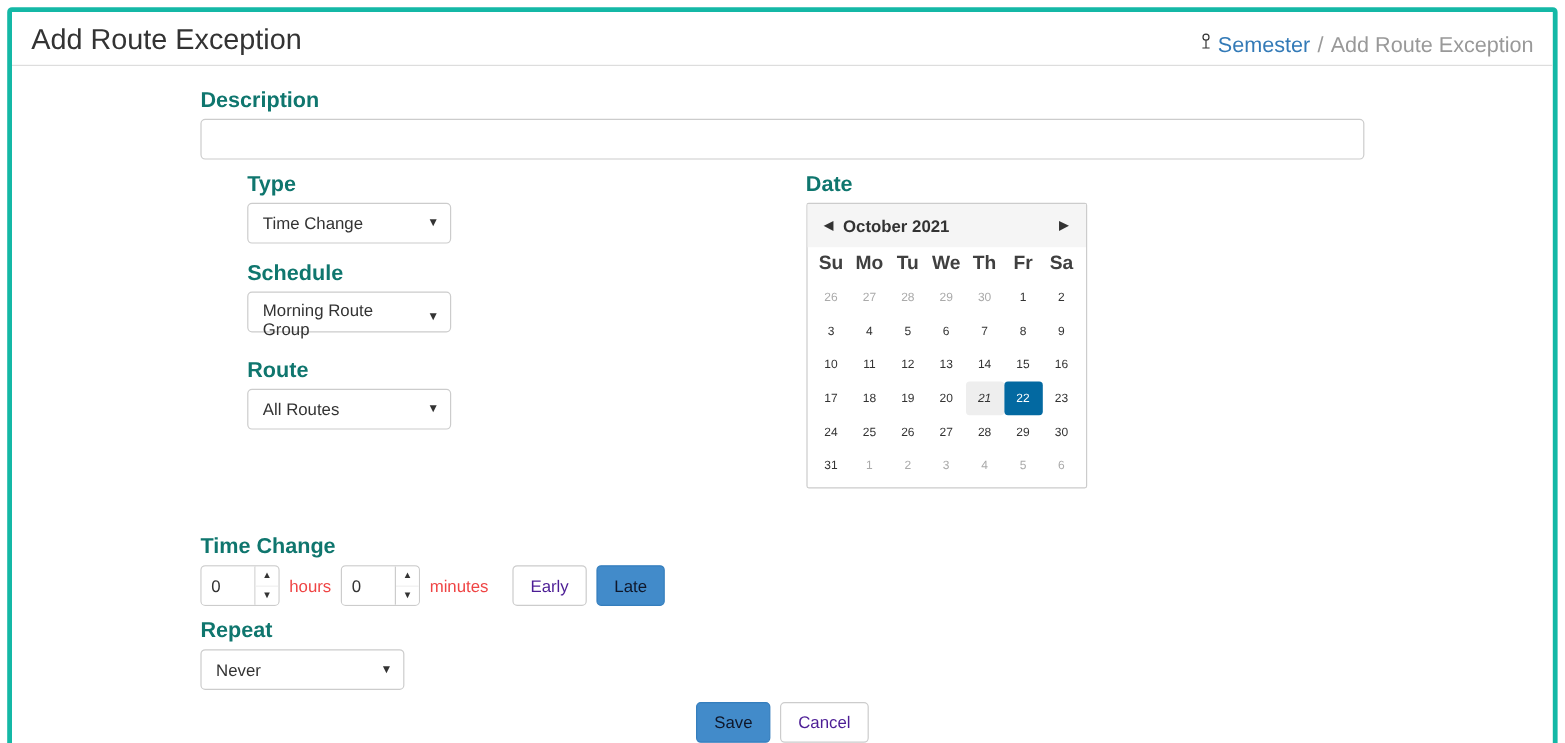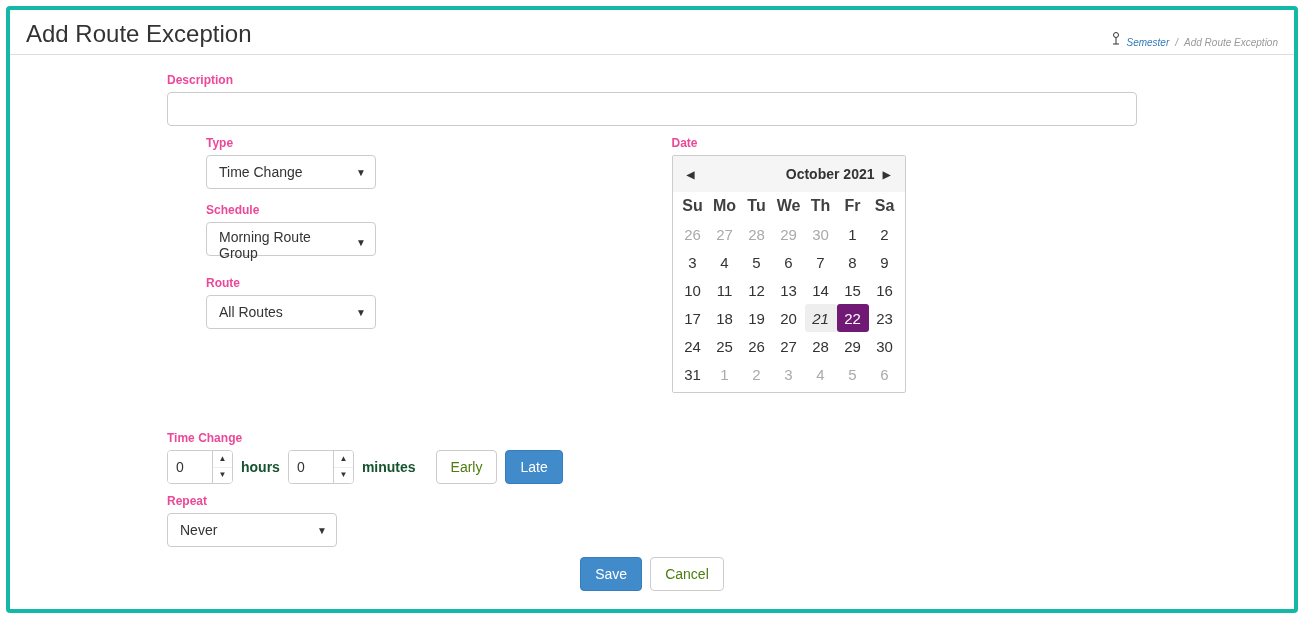--- a/index.html
+++ b/index.html
@@ -24,42 +24,41 @@
       align-items: flex-end;
       padding: 10px 16px 6px 16px;
       border-bottom: 1px solid #ddd;
     }
     .header h1 {
       font-size: 24px;
       font-weight: 500;
       color: #333;
     }
     .breadcrumb {
-      font-size: 10px;
+      font-size: 18px;
       color: #999;
       display: flex;
-      align-items: flex-end;
+      align-items: flex-start;
       gap: 6px;
-      font-style: italic;
     }
     .breadcrumb .link { color: #337ab7; cursor: pointer; }
     .breadcrumb .icon {
       color: #555; font-size: 13px; margin-right: -2px;
     }
     .content {
       padding: 18px 0 18px 0;
       max-width: 970px;
       margin: 0 auto;
     }
     .form-group { margin-bottom: 10px; }
     .form-group > label {
       display: block;
       font-weight: 700;
-      font-size: 12px;
-      color: #ec4899;
+      font-size: 18px;
+      color: #0f766e;
       margin-bottom: 5px;
     }
     .text-input {
       width: 100%;
       height: 34px;
       padding: 6px 12px;
       font-size: 14px;
       color: #555;
       background: #fff;
       border: 1px solid #ccc;
@@ -114,36 +113,36 @@
     .cal-nav {
       width: 24px;
       height: 24px;
       display: inline-flex;
       align-items: center;
       justify-content: center;
       cursor: pointer;
       font-size: 10px;
       color: #333;
     }
-    .cal-title { flex: 1; text-align: right; }
+    .cal-title { flex: 1; text-align: left; }
     .cal-row { display: flex; padding: 0 4px; }
     .cal-cell, .cal-head {
       width: 32px;
       height: 28px;
       display: inline-flex;
       align-items: center;
       justify-content: center;
-      font-size: 15px;
+      font-size: 10px;
       margin: 0;
     }
     .cal-head { font-weight: 700; color: #404040; font-size: 16px; }
     .cal-cell { cursor: pointer; border-radius: 3px; }
     .cal-cell.muted { color: #aaa; }
     .cal-cell.today { background: #eee; font-style: italic; }
-    .cal-cell.selected { background: #701a75; color: #fff; }
+    .cal-cell.selected { background: #0369a1; color: #fff; }
     
     .time-row {
       display: flex;
       align-items: center;
       gap: 8px;
     }
     .spinner {
       display: flex;
       align-items: stretch;
       border: 1px solid #ccc;
@@ -170,35 +169,35 @@
       flex: 1;
       border: none;
       background: #fff;
       cursor: pointer;
       font-size: 8px;
       line-height: 1;
       padding: 0;
       color: #333;
     }
     .spinner .arrows button:first-child { border-bottom: 1px solid #eee; }
-    .unit-label { font-size: 14px; color: #14532d; font-weight: bold; }
+    .unit-label { font-size: 14px; color: #ef4444; }
     .btn {
       height: 34px;
       padding: 0 14px;
       font-size: 14px;
       border-radius: 4px;
       border: 1px solid #ccc;
       background: #fff;
-      color: #4d7c0f;
+      color: #4c1d95;
       cursor: pointer;
     }
     .btn.primary {
       background: #428bca;
       border-color: #357ebd;
-      color: #ffffff;
+      color: #0f172a;
     }
     .actions {
       display: flex;
       gap: 8px;
       justify-content: center;
       margin-top: 10px;
     }
     .desc-wrap { padding-right: 0; }
     .left-col .form-group { margin-bottom: 14px; }
     .section-spacer { height: 28px; }

